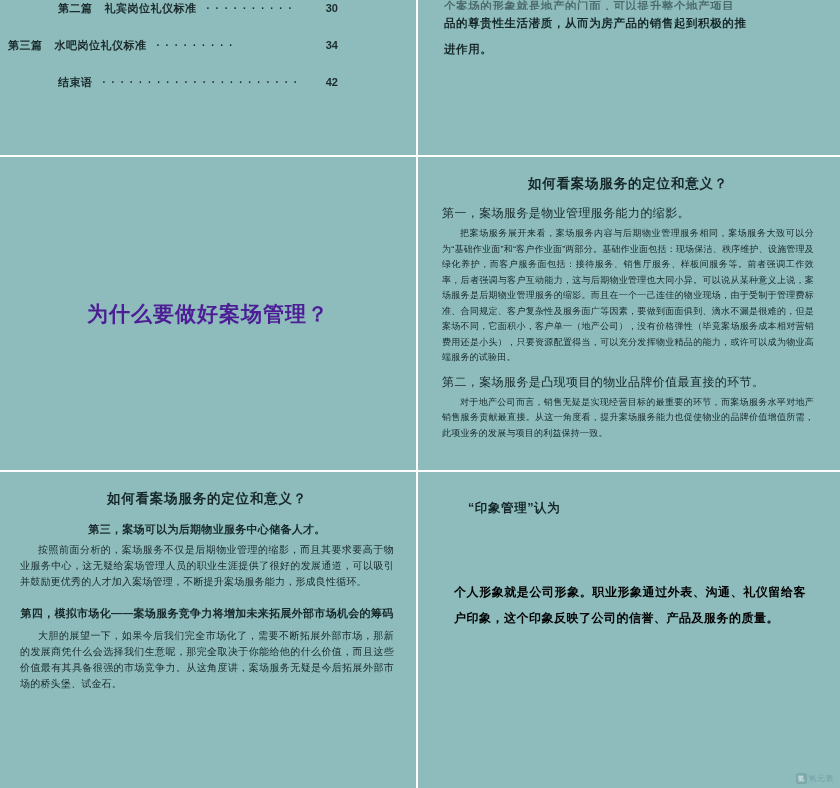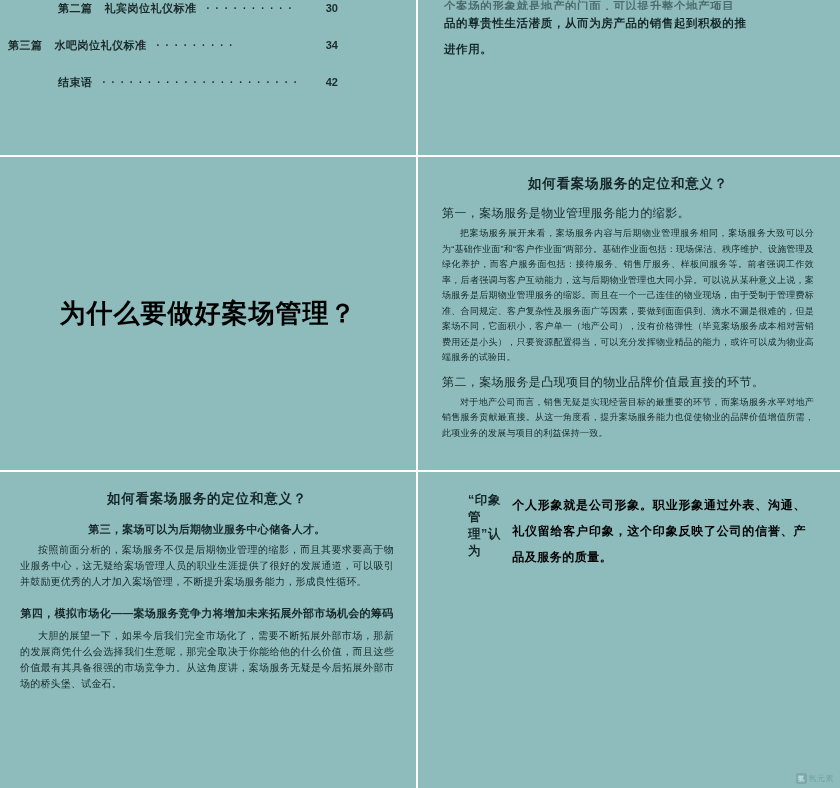--- a/index.html
+++ b/index.html
@@ -76,23 +76,23 @@
 
   
   .center-q {
     height: 100%;
     display: flex;
     align-items: center;
     justify-content: center;
     padding: 0 24px;
   }
   .center-q span {
-    font-size: 26px;
-    font-weight: bold;
-    color: #000000;
+    font-size: 21px;
+    font-weight: bold;
+    color: #4c1d95;
     letter-spacing: 1px;
   }
 
   
   .mr { padding: 14px 26px 0 24px; }
   .mr h2 {
     margin: 4px 0 12px;
     font-size: 13.5px;
     text-align: center;
     font-weight: bold;
@@ -141,21 +141,21 @@
     margin: 0 0 14px;
     font-size: 10px;
     line-height: 16px;
     color: #16282a;
     text-align: justify;
     letter-spacing: 0.2px;
   }
   .bl p.ind { text-indent: 18px; }
 
   
-  .br { padding: 20px 30px 0 32px; display: flex; flex-direction: row; height: 100%; }
+  .br { padding: 28px 30px 0 32px; display: flex; flex-direction: column; height: 100%; }
   .br .quote {
     font-size: 12.5px;
     font-weight: bold;
     color: #16282a;
     letter-spacing: 0.6px;
     margin-bottom: 62px;
     padding-left: 18px;
   }
   .br .statement {
     font-size: 12px;

